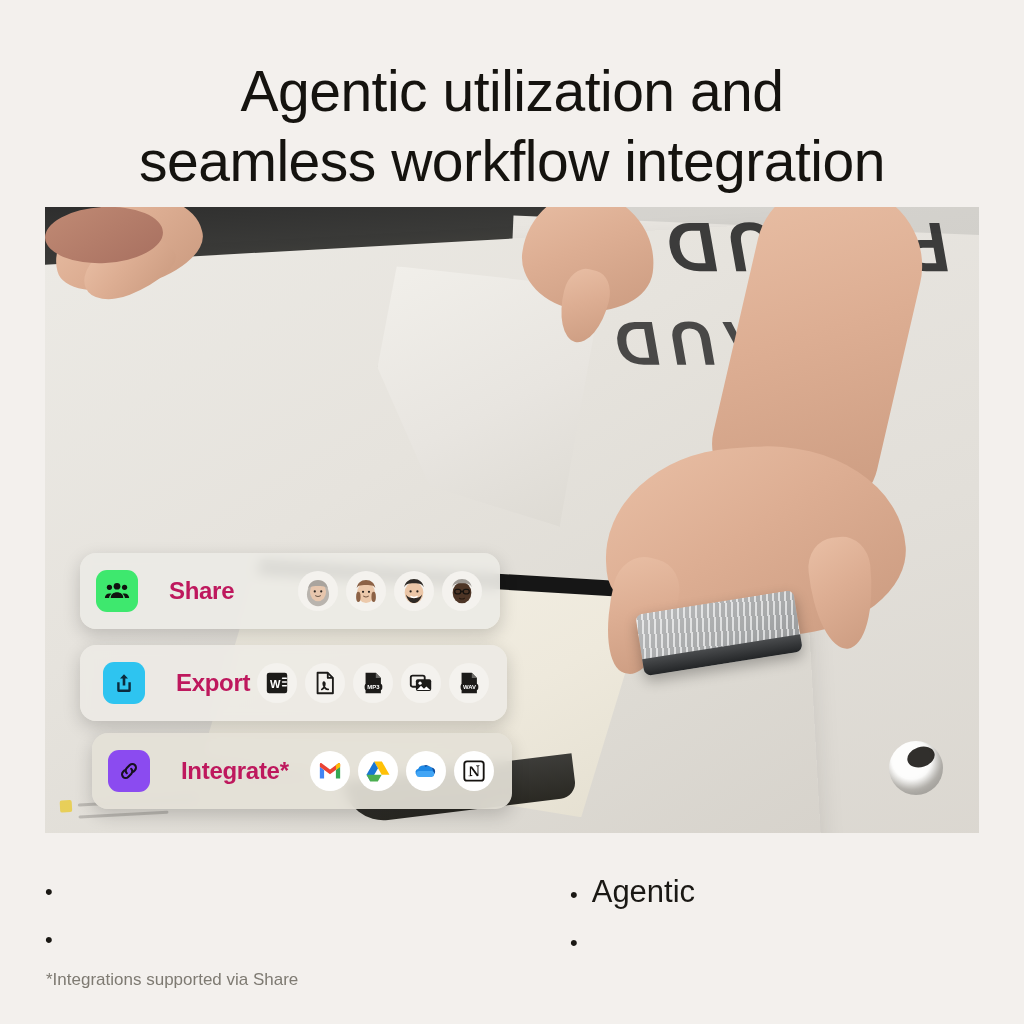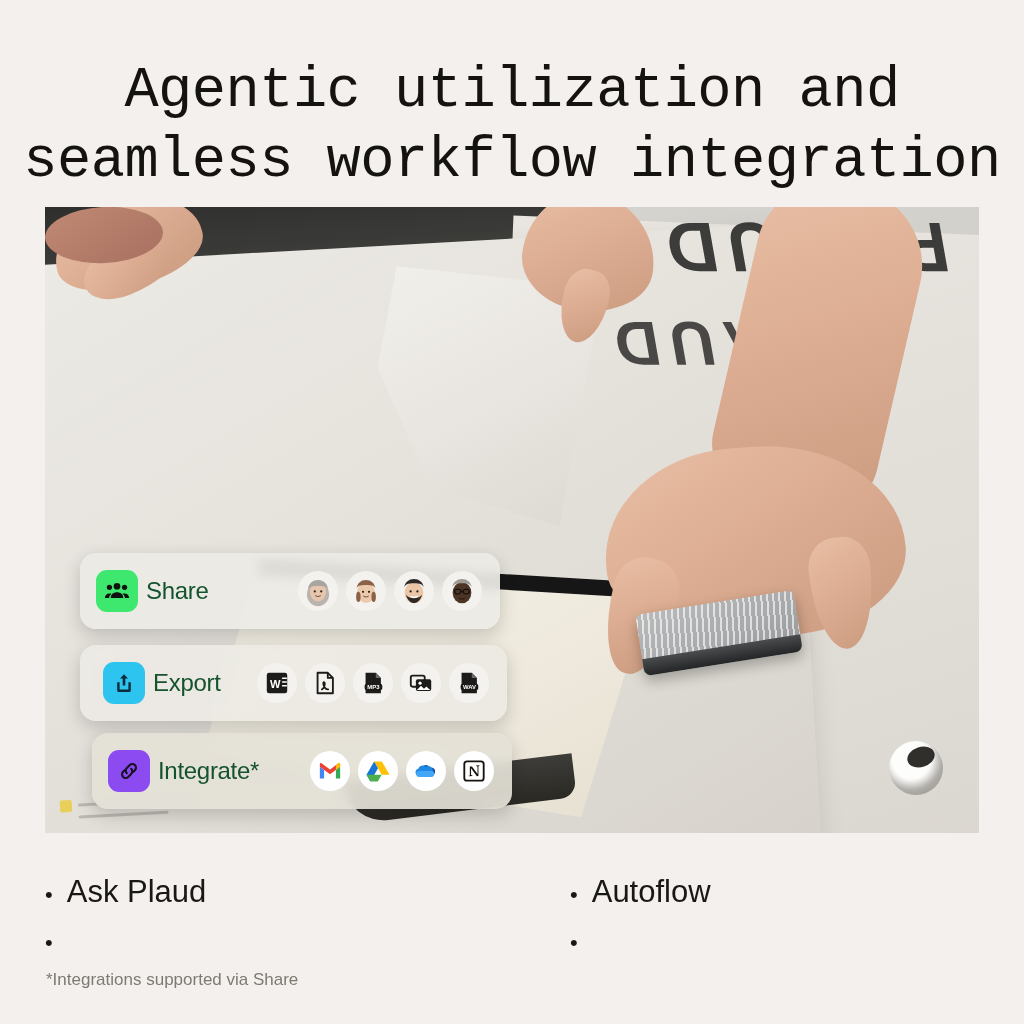--- a/index.html
+++ b/index.html
@@ -16,21 +16,20 @@
   }
 
   
   .title-block {
     position: absolute;
     top: 56px;
     left: 0;
     width: 1024px;
     text-align: center;
     color: #15130f;
-    font-family: Liberation Mono, monospace;
   }
   .title-line {
     font-size: 57px;
     line-height: 70px;
     font-weight: 300;
     letter-spacing: -0.5px;
     white-space: nowrap;
   }
 
   
@@ -272,24 +271,24 @@
   .pill-icon {
     width: 42px; height: 42px;
     border-radius: 11px;
     margin-left: 16px;
     flex: 0 0 auto;
     display: flex;
     align-items: center;
     justify-content: center;
   }
   .pill-label {
-    margin-left: 8px;
+    margin-left: 31px;
     font-size: 24px;
-    font-weight: 400;
-    color: #14532d;
+    font-weight: 700;
+    color: #be185d;
     letter-spacing: -0.3px;
     white-space: nowrap;
   }
   .pill-items {
     margin-left: auto;
     margin-right: 18px;
     display: flex;
     align-items: center;
     gap: 8px;
   }
@@ -531,30 +530,29 @@
         </svg>
       </div>
     </div>
   </div>
 </div>
 
 <div class="bullets">
   <div class="bullet-col">
     <div class="bullet-row">
       <span class="bullet-dot">•</span>
-      <span>Ask Plaud</span>
     </div>
     <div class="bullet-row">
       <span class="bullet-dot">•</span>
     </div>
   </div>
   <div class="bullet-col right">
     <div class="bullet-row">
       <span class="bullet-dot">•</span>
-      <span>Autoflow</span>
+      <span>Agentic</span>
     </div>
     <div class="bullet-row">
       <span class="bullet-dot">•</span>
     </div>
   </div>
 </div>
 
 <div class="footnote">*Integrations supported via Share</div>
 
 </body></html>

